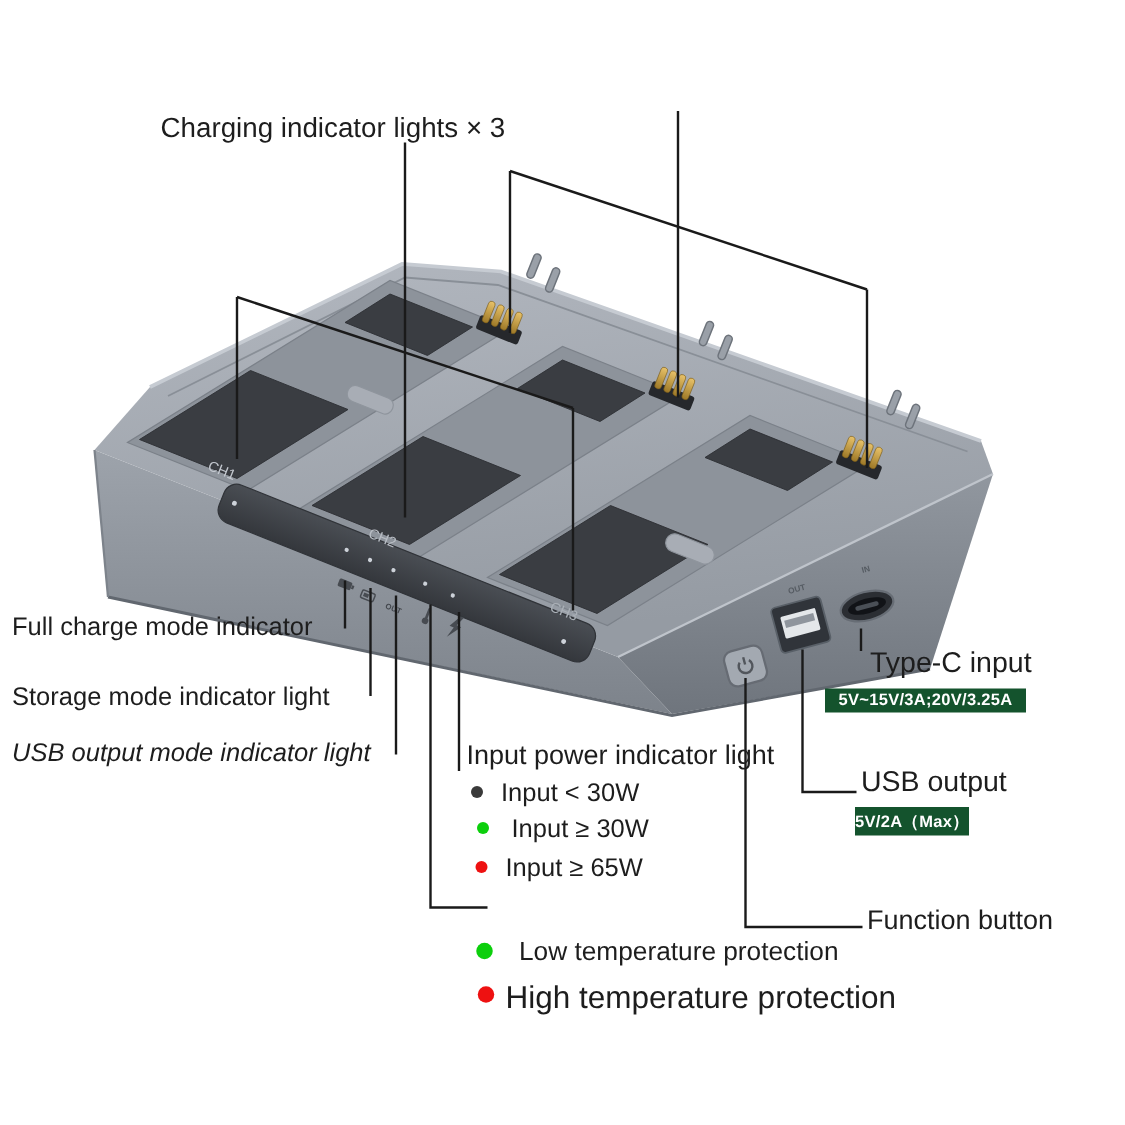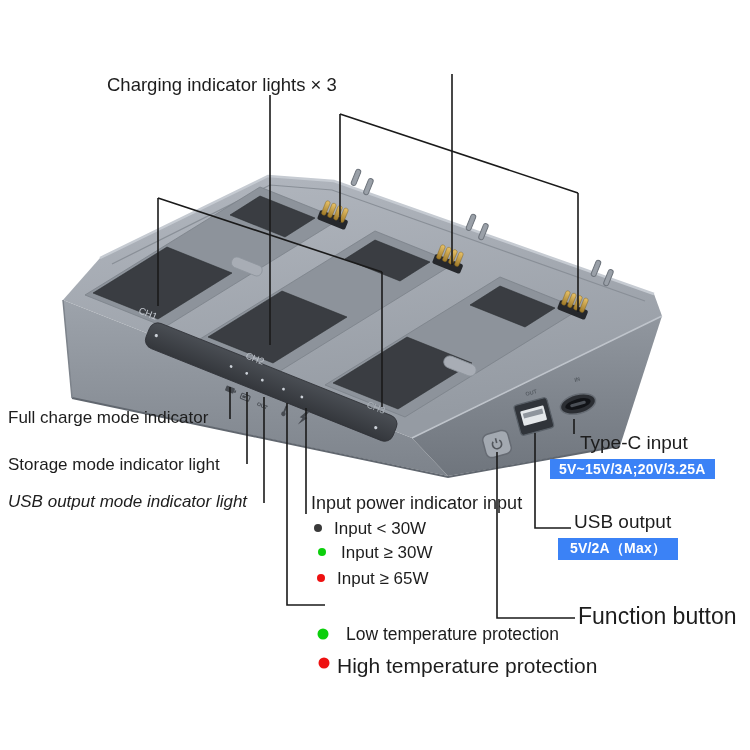--- a/index.html
+++ b/index.html
@@ -1,22 +1,22 @@
 <!DOCTYPE html>
 <html><head>
 <meta charset="utf-8">
 <style>
   html,body{margin:0;padding:0;background:#ffffff;}
   #stage{position:relative;width:750px;height:750px;background:#ffffff;overflow:hidden;
          font-family:"Liberation Sans", sans-serif;color:#1d1d1d;}
   #devsvg{position:absolute;left:0;top:0;}
   svg text{font-family:"Liberation Sans", sans-serif;}
   .lbl{position:absolute;white-space:nowrap;color:#1d1d1d;line-height:1.15;}
-  .badge{position:absolute;white-space:nowrap;background:#3b82f6;color:#ffffff;
-         font-weight:bold;font-size:14px;padding:2px 9px;letter-spacing:0.2px;}
+  .badge{position:absolute;white-space:nowrap;background:#14532d;color:#ffffff;
+         font-weight:bold;font-size:11px;padding:2px 9px;letter-spacing:0.2px;}
 </style>
 </head>
 <body>
 
 <div id="stage">
 
   <svg id="devsvg" width="750" height="750" viewBox="0 0 750 750">
     <defs>
       <linearGradient id="deckG" x1="0" y1="0" x2="0.25" y2="1">
         <stop offset="0" stop-color="#b2b7bf"></stop>
@@ -189,29 +189,29 @@
       <circle cx="324" cy="663" r="5.5" fill="#ee1111"></circle>
     </g>
   </svg>
 
   <div class="lbl" style="left:107px;top:74px;font-size:18.5px;text-align:center;">Charging indicator lights × 3</div>
 
   <div class="lbl" style="left:8px;top:408px;font-size:17px;">Full charge mode indicator</div>
   <div class="lbl" style="left:8px;top:455px;font-size:17px;">Storage mode indicator light</div>
   <div class="lbl" style="left:8px;top:492px;font-size:17px;font-style:italic;">USB output mode indicator light</div>
 
-  <div class="lbl" style="left:311px;top:493px;font-size:18px;">Input power indicator input</div>
+  <div class="lbl" style="left:311px;top:493px;font-size:18px;">Input power indicator light</div>
   <div class="lbl" style="left:334px;top:519px;font-size:17px;">Input &lt; 30W</div>
   <div class="lbl" style="left:341px;top:543px;font-size:17px;">Input ≥ 30W</div>
   <div class="lbl" style="left:337px;top:569px;font-size:17px;">Input ≥ 65W</div>
 
   <div class="lbl" style="left:346px;top:624px;font-size:17.5px;">Low temperature protection</div>
   <div class="lbl" style="left:337px;top:654px;font-size:21px;">High temperature protection</div>
 
   <div class="lbl" style="left:580px;top:432px;font-size:19px;">Type-C input</div>
   <div class="badge" style="left:550px;top:459px;">5V~15V/3A;20V/3.25A</div>
 
   <div class="lbl" style="left:574px;top:511px;font-size:19px;">USB output</div>
-  <div class="badge" style="left:558px;top:538px;padding:2px 12px;">5V/2A（Max）</div>
-
-  <div class="lbl" style="left:578px;top:603px;font-size:23px;">Function button</div>
+  <div class="badge" style="left:570px;top:538px;padding:2px 0;">5V/2A（Max）</div>
+
+  <div class="lbl" style="left:578px;top:603px;font-size:18px;">Function button</div>
 
 </div>
 
 </body></html>

